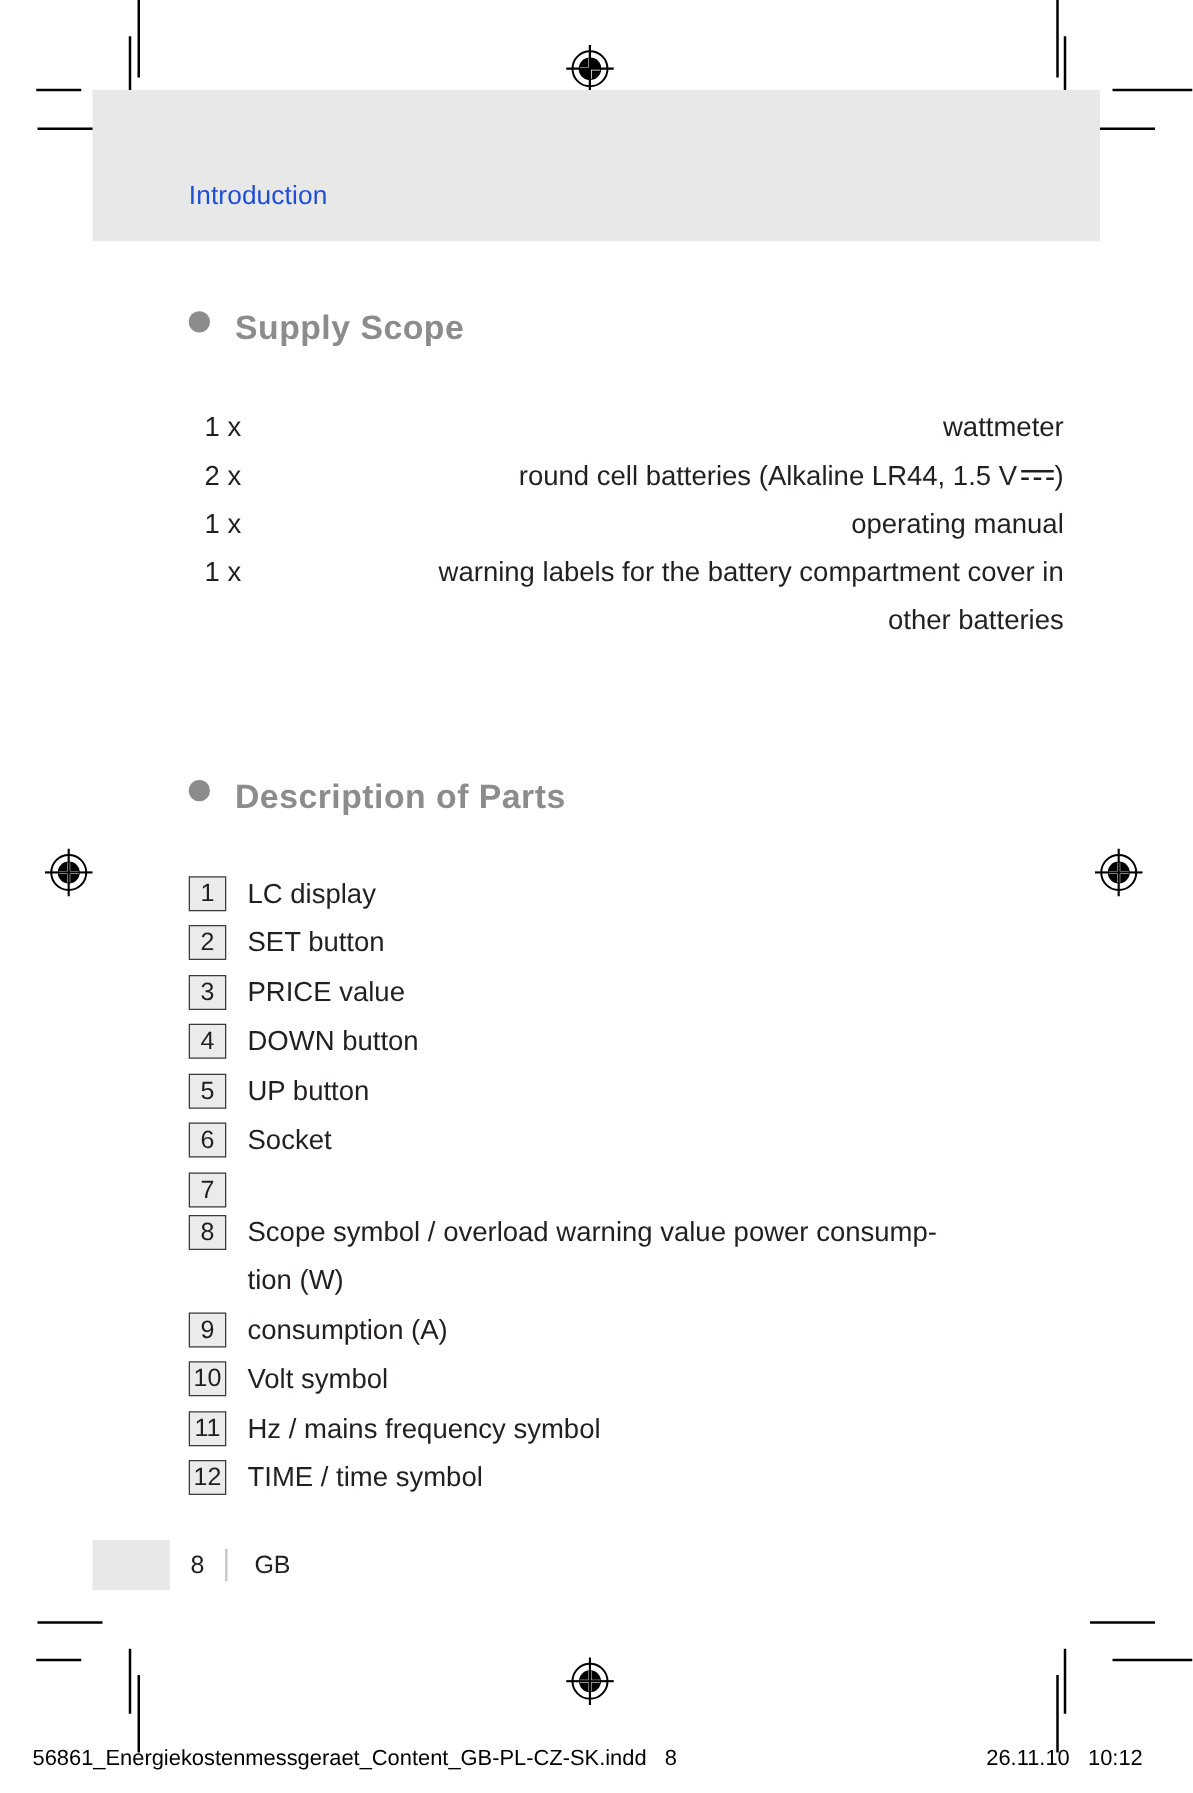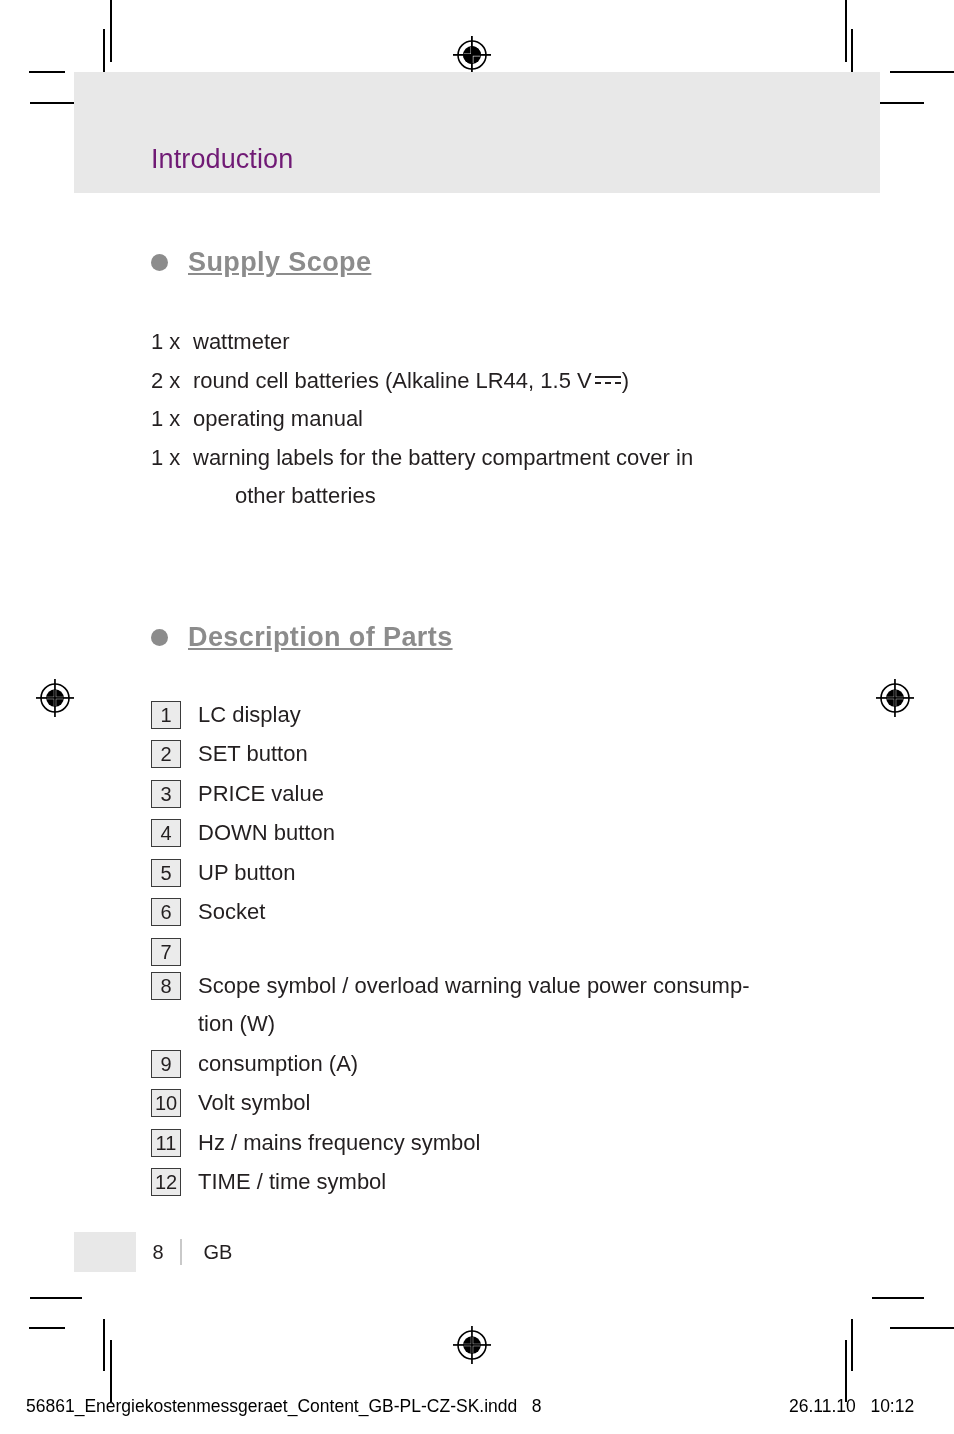--- a/index.html
+++ b/index.html
@@ -40,65 +40,63 @@
     position: absolute;
     left: 0; top: 0;
     width: 806px;
     height: 121px;
     background: #e8e8e8;
   }
   .header-title {
     position: absolute;
     left: 77px;
     top: 74px;
-    font-size: 27px;
+    font-size: 21px;
     font-weight: 400;
     letter-spacing: 0.1px;
-    color: #701a75;
+    color: #1d4ed8;
     line-height: 1;
   }
 
   .content {
     position: absolute;
     left: 77px;
     top: 152px;
     width: 700px;
   }
 
   
   .section-heading {
     display: flex;
-    align-items: center;
     color: #8c8c8c;
     font-weight: bold;
     font-size: 27px;
     letter-spacing: 0.4px;
     margin: 0;
     line-height: 1;
-    text-decoration: underline;
   }
   .bullet-dot {
     width: 17px;
     height: 17px;
     border-radius: 50%;
     background: #8c8c8c;
     margin-right: 20px;
     flex: none;
   }
 
   
   .supply-list {
     margin: 0;
     padding: 0;
     list-style: none;
     font-size: 22px;
     line-height: 38.5px;
     color: #231f20;
   }
-  .supply-row { display: flex; }
+  .supply-row { display: flex; text-align: right; }
   .supply-qty {
     width: 42px;
     flex: none;
     white-space: pre;
   }
   .supply-text { flex: 1; }
   .supply-cont { padding-left: 42px; }
 
   
   .dc-symbol {

